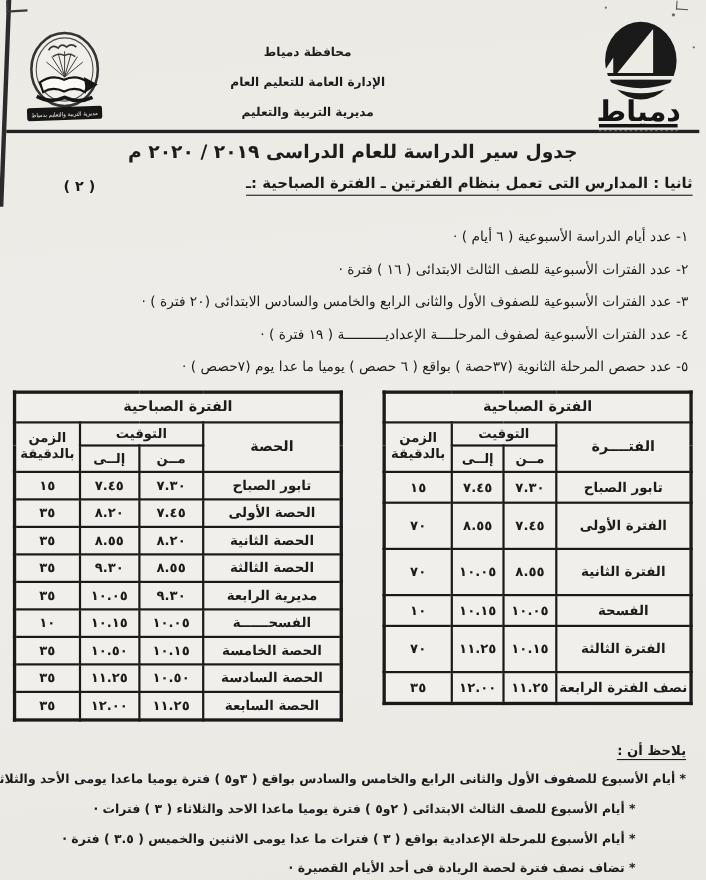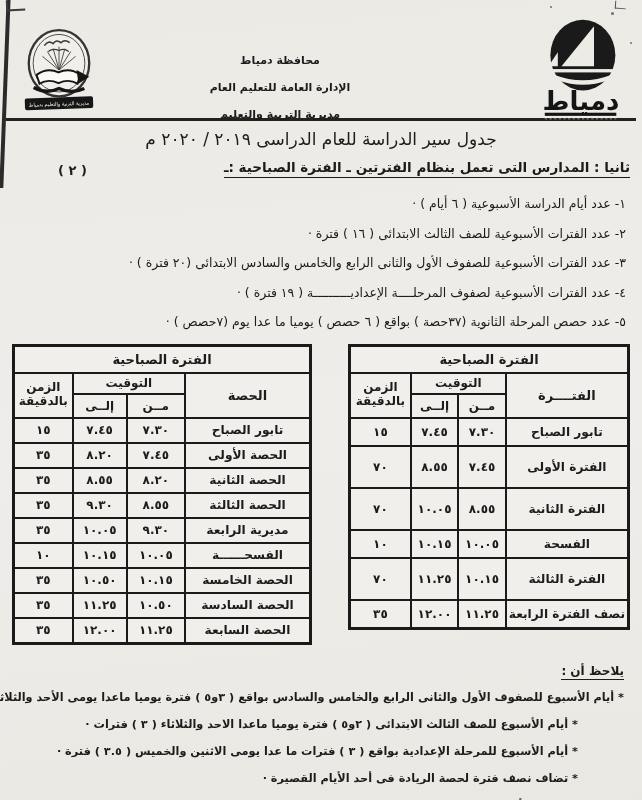--- a/index.html
+++ b/index.html
@@ -12,34 +12,34 @@
   .scan-edge{position:absolute;left:3px;top:-4px;width:4px;height:192px;background:#2b2b2b;transform:rotate(2.2deg);}
   .mark-tl{position:absolute;left:6px;top:0;width:17px;height:9px;border-left:2px solid #3a3a3a;border-bottom:2px solid #3a3a3a;transform:rotate(-3deg);}
   .mark-tr{position:absolute;right:16px;top:1px;width:10px;height:7px;border-left:1.5px solid #555;border-bottom:1.5px solid #555;transform:rotate(4deg);}
   .dot{position:absolute;border-radius:50%;background:#6f6d68;}
   .d1{right:28px;top:12px;width:3px;height:3px;}
   .d2{right:10px;top:42px;width:2px;height:2px;}
   .d3{right:90px;top:6px;width:2px;height:2px;}
 
   
   .header{position:relative;height:118px;}
-  .agency{position:absolute;top:34px;left:190px;width:180px;text-align:center;margin-top:13px;}
+  .agency{position:absolute;top:34px;left:190px;width:180px;text-align:center;}
   .agency div{font-size:11px;font-weight:bold;line-height:27px;white-space:nowrap;}
   .logo-emblem{position:absolute;right:544px;top:26px;}   
   .logo-damietta{position:absolute;left:534px;top:18px;}  
 
   .rule{margin:0 6px;border-top:3px solid #222;}
 
-  .title{margin:8px 0 0;text-align:center;font-size:17px;font-weight:normal;}
+  .title{margin:8px 0 0;text-align:center;font-size:17px;font-weight:bold;}
 
   .section-row{display:flex;justify-content:space-between;align-items:flex-end;margin-top:10px;padding:0 12px 0 58px;}
   .section-head{font-size:13.5px;font-weight:bold;border-bottom:1.7px solid #1c1c1c;padding-bottom:2px;white-space:nowrap;}
   .page-num{font-size:13px;font-weight:bold;}
 
-  .items{margin:11px 16px 0 0;}
+  .items{margin:22px 16px 0 0;}
   .item{font-size:12.5px;line-height:29.5px;white-space:nowrap;}
 
   .tables-row{display:flex;justify-content:space-between;align-items:flex-start;margin-top:7px;padding:0 12px;}
   table{border-collapse:collapse;background:#f1efeb;}
   table,td{border:2.2px solid #1a1a1a;}
   table{border-width:3px;}
   td{text-align:center;vertical-align:middle;font-weight:bold;font-size:12px;padding:1px 2px;}
   .tbl-title td{height:23px;font-size:13px;}
   .t-timing{height:17px;}
   .t-fromto td{height:20px;}

